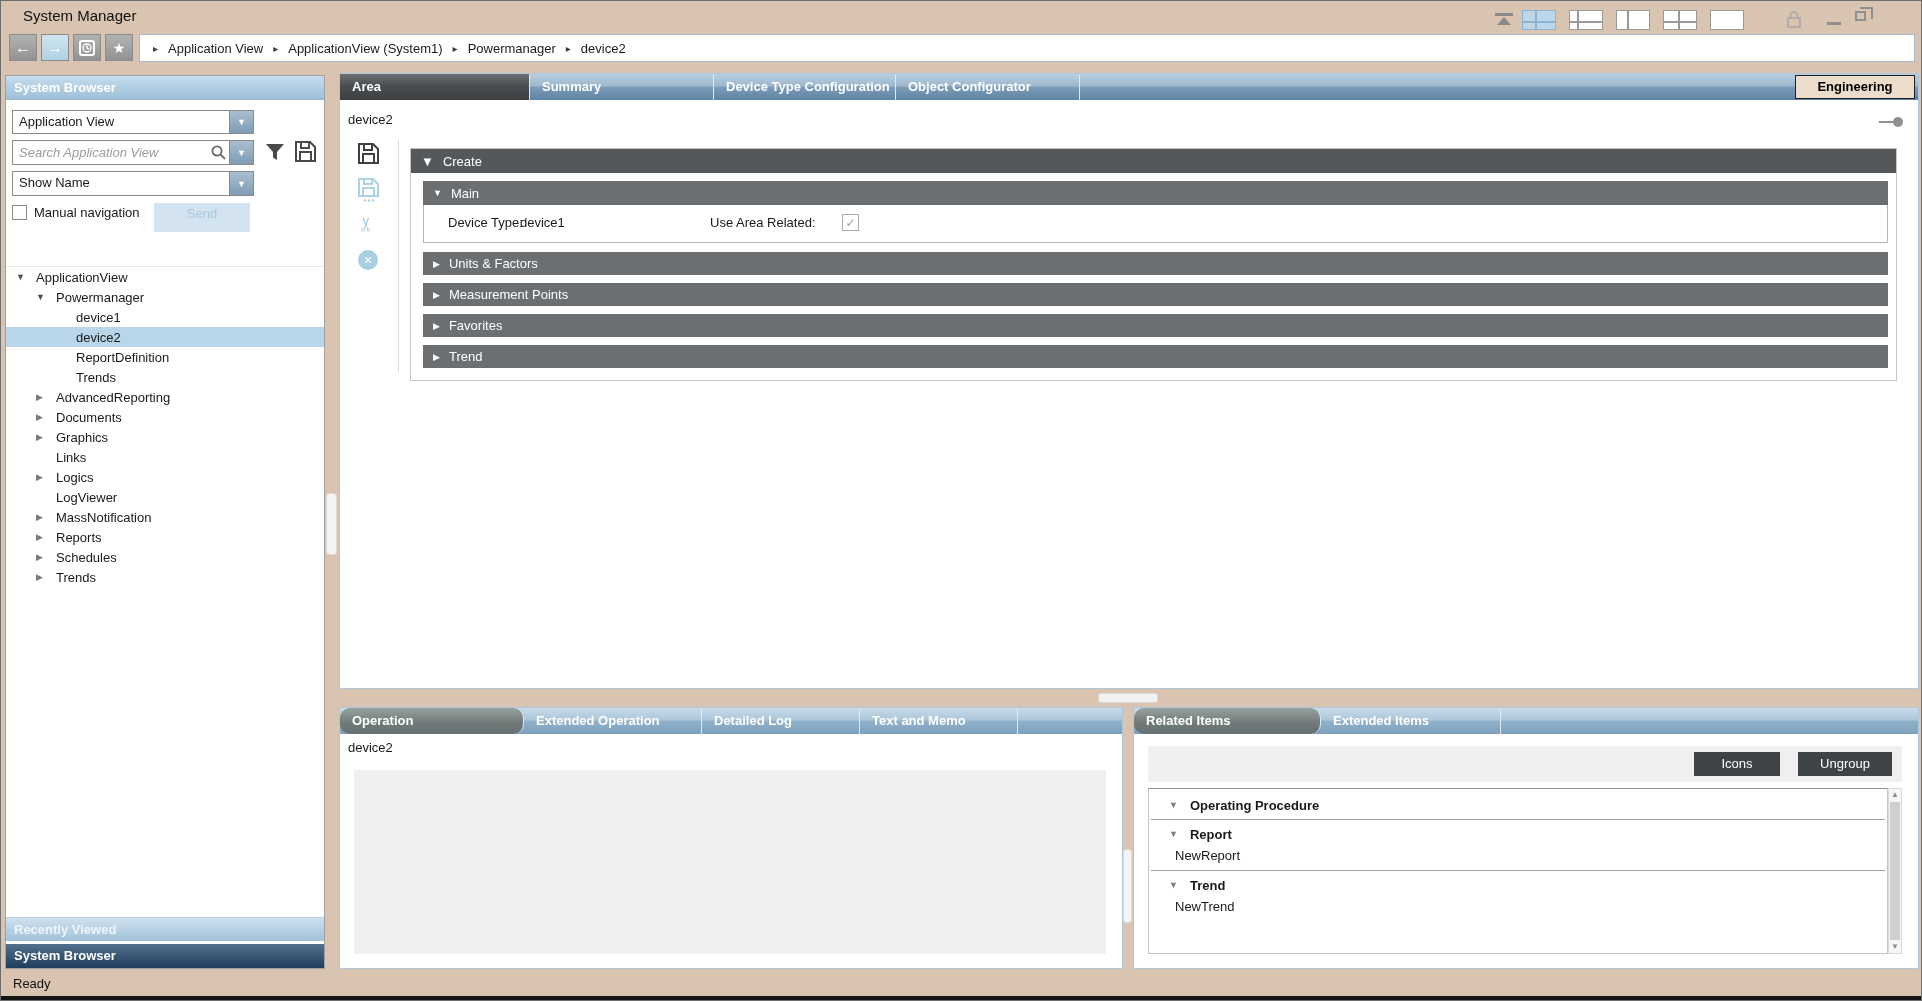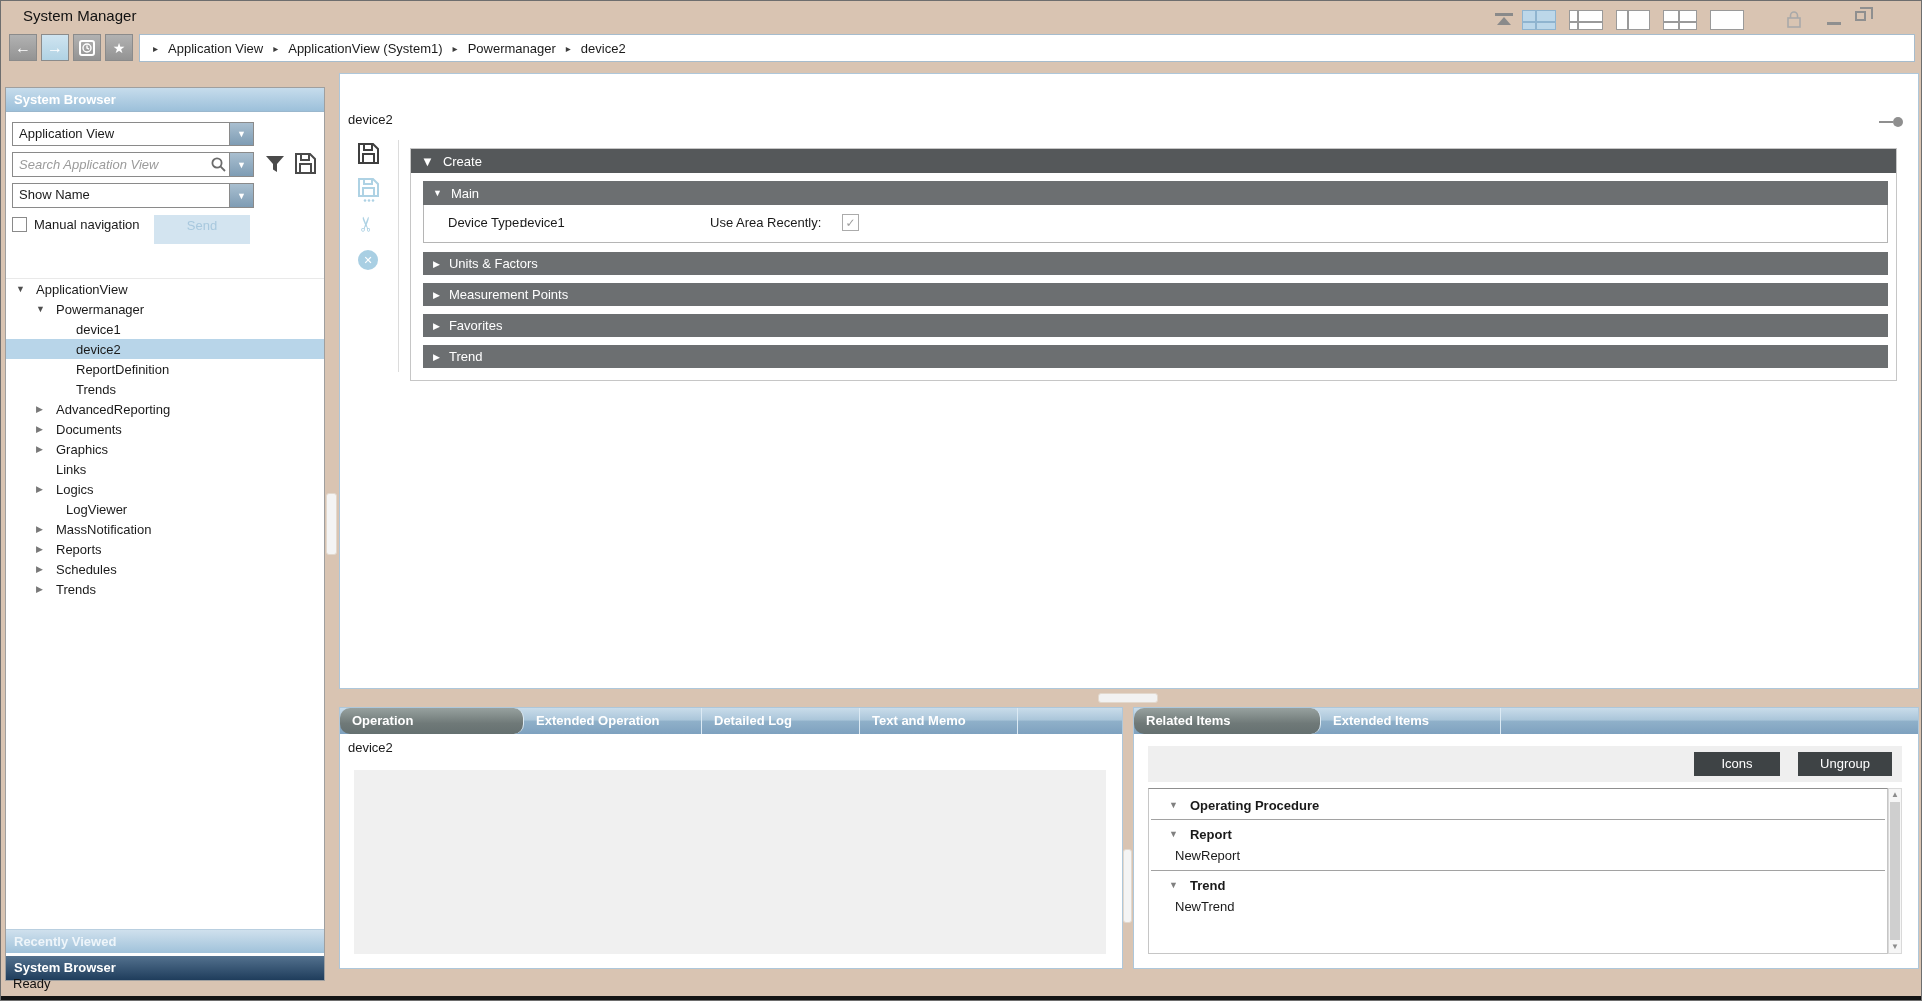--- a/index.html
+++ b/index.html
@@ -32,21 +32,21 @@
   .panel{position:absolute;background:#fff;border:1px solid #aec7da;}
   .tabbar{position:absolute;left:0;top:0;right:0;height:26px;display:flex;
           background:linear-gradient(180deg,#bacfdf 0%,#9db8cd 45%,#7b9cb8 52%,#5e82a4 100%);}
   .tabbar.light{background:linear-gradient(180deg,#c9dcea 0%,#abc6da 45%,#8fb0c9 52%,#7ea1bf 100%);}
   .tab{height:26px;line-height:26px;padding-left:12px;color:#fff;font-weight:bold;font-size:13px;
        border-right:1px solid #dceaf4;cursor:default;overflow:hidden;white-space:nowrap;}
   .tab.sel-dark{background:linear-gradient(#6e7173,#4a4e50 45%,#3c4042);}
   .tab.sel-gray{background:linear-gradient(#97a19f,#6f7978 60%,#657070);border-radius:10px;}
 
   
-  .sidebar{position:absolute;left:4px;top:74px;width:320px;height:894px;background:#fff;border:1px solid #9f9f9f;margin-top:12px;}
+  .sidebar{position:absolute;left:4px;top:74px;width:320px;height:894px;background:#fff;border:1px solid #9f9f9f;}
   .sb-h{position:absolute;left:0;top:0;right:0;height:24px;background:linear-gradient(#c6dcec,#9cc0da);
         border-bottom:1px solid #9ab7cd;color:#fff;font-weight:bold;line-height:23px;padding-left:8px;}
   .dd{position:absolute;height:24px;border:1px solid #8a8a8a;background:#fff;display:flex;align-items:stretch;}
   .dd-text{flex:1;padding:3px 6px;white-space:nowrap;overflow:hidden;}
   .dd-btn{width:24px;background:linear-gradient(#a9bfd0,#7e9cb4);border-left:1px solid #8a8a8a;color:#fff;
           display:flex;align-items:center;justify-content:center;font-size:9px;}
   .search input{flex:1;min-width:0;border:none;outline:none;font-size:13px;padding:0 6px;font-family:inherit;color:#333;}
   .search input::placeholder{color:#9b9b9b;font-style:italic;}
   .mag{width:22px;display:flex;align-items:center;justify-content:center;}
   .cb2{position:absolute;width:15px;height:15px;border:1px solid #8a8a8a;background:#fff;}
@@ -233,21 +233,21 @@
           <span>Graphics</span>
         </div>
       <div class="trow" style="padding-left:30px">
           <span class="tarr"></span>
           <span>Links</span>
         </div>
       <div class="trow" style="padding-left:30px">
           <span class="tarr col">▶</span>
           <span>Logics</span>
         </div>
-      <div class="trow" style="padding-left:40px">
+      <div class="trow" style="padding-left:30px">
           <span class="tarr"></span>
           <span>LogViewer</span>
         </div>
       <div class="trow" style="padding-left:30px">
           <span class="tarr col">▶</span>
           <span>MassNotification</span>
         </div>
       <div class="trow" style="padding-left:30px">
           <span class="tarr col">▶</span>
           <span>Reports</span>
@@ -262,20 +262,27 @@
         </div>
     </div>
 
     <div class="rvbar">Recently Viewed</div>
     <div class="sbfbar">System Browser</div>
   </div>
 
   <div class="v-handle-sb"></div>
 
   <div class="panel" style="left:338px;top:72px;width:1580px;height:616px">
+    <div class="tabbar">
+      <div class="tab sel-dark" style="width:190px">Area</div>
+      <div class="tab" style="width:184px">Summary</div>
+      <div class="tab" style="width:182px">Device Type Configuration</div>
+      <div class="tab" style="width:184px">Object Configurator</div>
+      <div class="engbtn">Engineering</div>
+    </div>
 
     <div class="abs" style="left:8px;top:38px">device2</div>
     <div class="pin-line"></div>
     <div class="pin-dot"></div>
 
     <svg class="abs" style="left:17px;top:68px" width="23" height="23">
       <path d="M2 2 H16 L21 7 V21 H2 Z" fill="none" stroke="#3f3f3f" stroke-width="2"></path>
       <rect x="7" y="2" width="8" height="6" fill="none" stroke="#3f3f3f" stroke-width="2"></rect>
       <rect x="6" y="12" width="11" height="9" fill="none" stroke="#3f3f3f" stroke-width="2"></rect>
     </svg>
@@ -297,21 +304,21 @@
         <span>Create</span>
       </div>
 
       <div class="secbar mainbox-h">
         <span class="sarr">▼</span>
         <span>Main</span>
       </div>
       <div class="mainrow">
         <span class="abs" style="left:24px;top:10px">Device Type:</span>
         <span class="abs" style="left:96px;top:10px">device1</span>
-        <span class="abs" style="left:286px;top:10px">Use Area Recently:</span>
+        <span class="abs" style="left:286px;top:10px">Use Area Related:</span>
         <span class="cb" style="left:418px;top:9px">
             <span>✓</span>
           </span>
       </div>
 
       <div class="secbar" style="left:12px;right:8px;top:103px">
         <span class="sarr">▶</span>
         <span>Units &amp; Factors</span>
       </div>
       <div class="secbar" style="left:12px;right:8px;top:134px">

